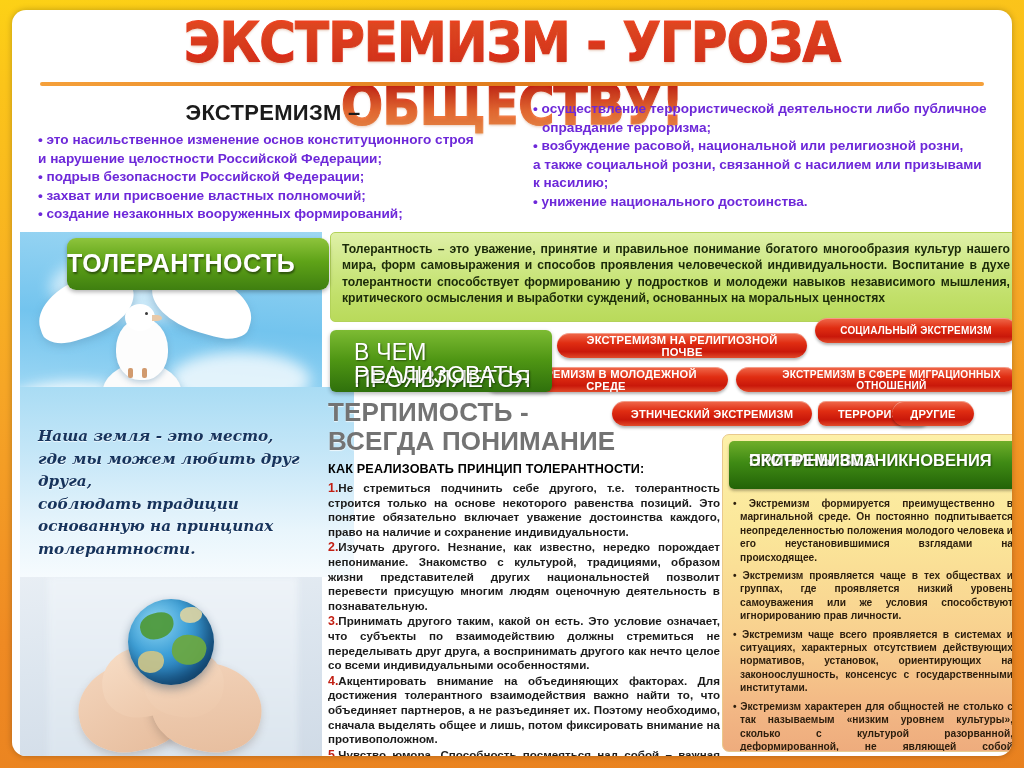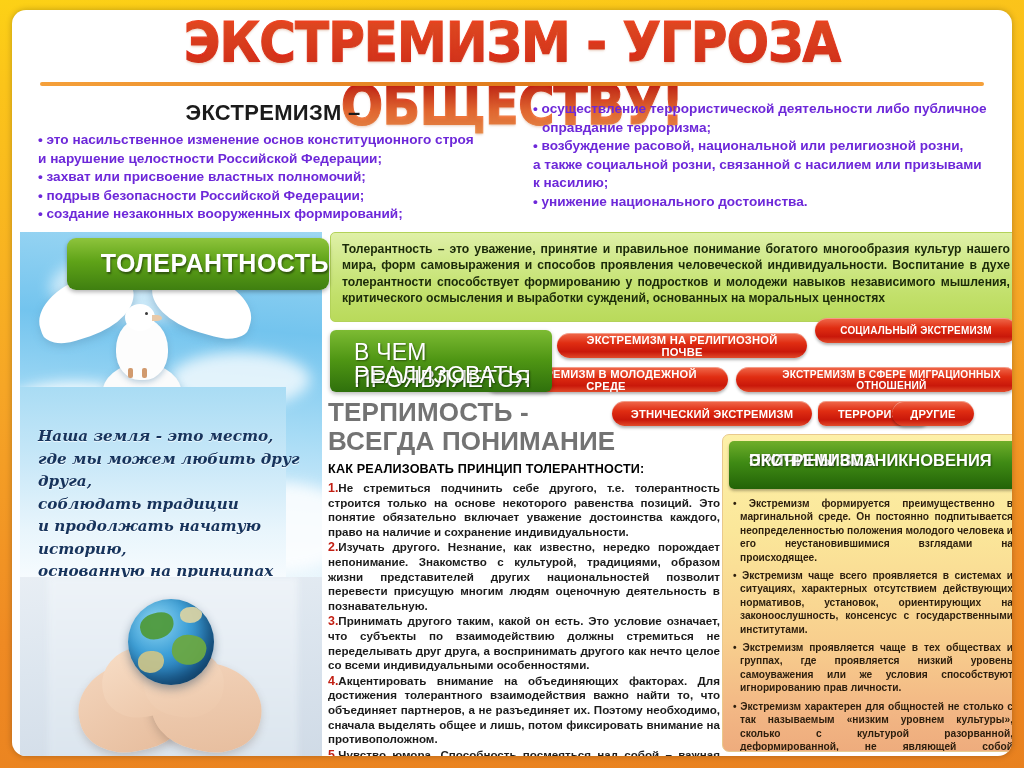--- a/index.html
+++ b/index.html
@@ -85,21 +85,21 @@
   .wing-l{left:6px;top:18px;width:100px;height:58px;border-radius:60% 20% 55% 30%;transform:rotate(-18deg);}
   .wing-r{left:120px;top:14px;width:104px;height:58px;border-radius:20% 60% 30% 55%;transform:rotate(16deg);}
   .tail{
     position:absolute;left:72px;top:104px;width:80px;height:66px;background:#fbfbfb;
     border-radius:46% 46% 50% 50%;box-shadow:0 3px 7px rgba(90,140,175,.35);
   }
   .foot{position:absolute;width:5px;height:10px;background:#d19a6e;border-radius:2px;top:108px;}
   .f1{left:98px;} .f2{left:112px;}
 
   .photo-poem{
-    position:absolute;left:8px;top:377px;width:266px;height:190px;
+    position:absolute;left:8px;top:377px;width:334px;height:190px;
     background:linear-gradient(180deg,#a9dcf4 0%,#c9e8f8 40%,#e8f5fc 75%,#f6fbfe 100%);
   }
   .poem{
     position:absolute;left:18px;top:38px;width:268px;
     font-family:"DejaVu Serif","Liberation Serif",serif;
     font-style:italic;font-weight:bold;color:#16335c;
     font-size:15.2px;line-height:22.5px;
     text-shadow:0 1px 1px rgba(255,255,255,.85);
   }
   .photo-hands{
@@ -124,21 +124,21 @@
   .l3{left:10px;top:52px;width:26px;height:22px;background:#c8c38a;}
   .l4{left:52px;top:8px;width:22px;height:16px;background:#d7d2a4;}
 
   
   .tol-tab{
     position:absolute;left:55px;top:228px;width:262px;height:52px;
     background:linear-gradient(180deg,#8ec43c 0%,#5fa318 45%,#3f7f10 100%);
     border-radius:9px;box-shadow:0 2px 4px rgba(0,0,0,.3);z-index:4;
   }
   .tol-tab span{
-    position:absolute;left:0;right:0;top:11px;text-align:right;
+    position:absolute;left:0;right:0;top:11px;text-align:left;
     color:#ffffff;font-size:25px;font-weight:bold;letter-spacing:.5px;
     text-shadow:1px 2px 2px rgba(0,0,0,.45);
   }
   .tol-box{
     position:absolute;left:318px;top:222px;width:690px;height:88px;
     background:linear-gradient(180deg,#dff0a8 0%,#cfe887 35%,#c2e06b 70%,#b9da5b 100%);
     border-radius:5px;border:1px solid #b3d25a;z-index:3;
   }
   .tol-text{
     position:absolute;left:11px;right:11px;top:8px;
@@ -221,22 +221,22 @@
       <div class="title">ЭКСТРЕМИЗМ - УГРОЗА ОБЩЕСТВУ!</div>
       <div class="title-rule"></div>
     </div>
 
     <div class="defs">
       <div class="def-col left">
         <div class="def-head">ЭКСТРЕМИЗМ –</div>
         <ul class="def-list">
           <li>это насильственное изменение основ конституционного строя</li>
           <li class="cont">и нарушение целостности Российской Федерации;</li>
+          <li>подрыв безопасности Российской Федерации;</li>
           <li>захват или присвоение властных полномочий;</li>
-          <li>подрыв безопасности Российской Федерации;</li>
           <li>создание незаконных вооруженных формирований;</li>
         </ul>
       </div>
       <div class="def-col right">
         <ul class="def-list">
           <li>осуществление террористической деятельности либо публичное</li>
           <li class="indent">оправдание терроризма;</li>
           <li>возбуждение расовой, национальной или религиозной розни,</li>
           <li class="cont">а также социальной розни, связанной с насилием или призывами</li>
           <li class="cont">к насилию;</li>
@@ -263,21 +263,20 @@
         <div class="foot f1"></div>
         <div class="foot f2"></div>
       </div>
     </div>
 
     <div class="photo-poem">
       <div class="poem">
         <div>Наша земля - это место,</div>
         <div>где мы можем любить друг друга,</div>
         <div>соблюдать традиции</div>
-        <div>и продолжать  начатую историю,</div>
         <div>основанную на принципах</div>
         <div>толерантности.</div>
       </div>
     </div>
 
     <div class="photo-hands">
       <div class="shirt"></div>
       <div class="hand hand-l"></div>
       <div class="hand hand-r"></div>
       <div class="hand hand-in-l"></div>
@@ -326,21 +325,21 @@
 
     <div class="causes">
       <div class="causes-head">
         <span>
           <span>ПРИЧИНЫ ВОЗНИКНОВЕНИЯ</span><br>
           <span>ЭКСТРЕМИЗМА</span>
         </span>
       </div>
       <ul class="causes-list">
         <li>Экстремизм формируется преимущественно в маргинальной среде. Он постоянно подпитывается неопределенностью положения молодого человека и его неустановившимися взглядами на происходящее.</li>
+        <li>Экстремизм проявляется чаще в тех обществах и группах, где проявляется низкий уровень самоуважения или же условия способствуют игнорированию прав личности.</li>
         <li>Экстремизм чаще всего проявляется в системах и ситуациях, характерных отсутствием действующих нормативов, установок, ориентирующих на законоослушность, консенсус с государственными институтами.</li>
-        <li>Экстремизм проявляется чаще в тех обществах и группах, где проявляется низкий уровень самоуважения или же условия способствуют игнорированию прав личности.</li>
         <li>Экстремизм характерен для общностей не столько с так называемым «низким уровнем культуры», сколько с культурой разорванной, деформированной, не являющей собой целостности.</li>
 
       </ul>
     </div>
 
   </div>
 </div>
 
 </body></html>

